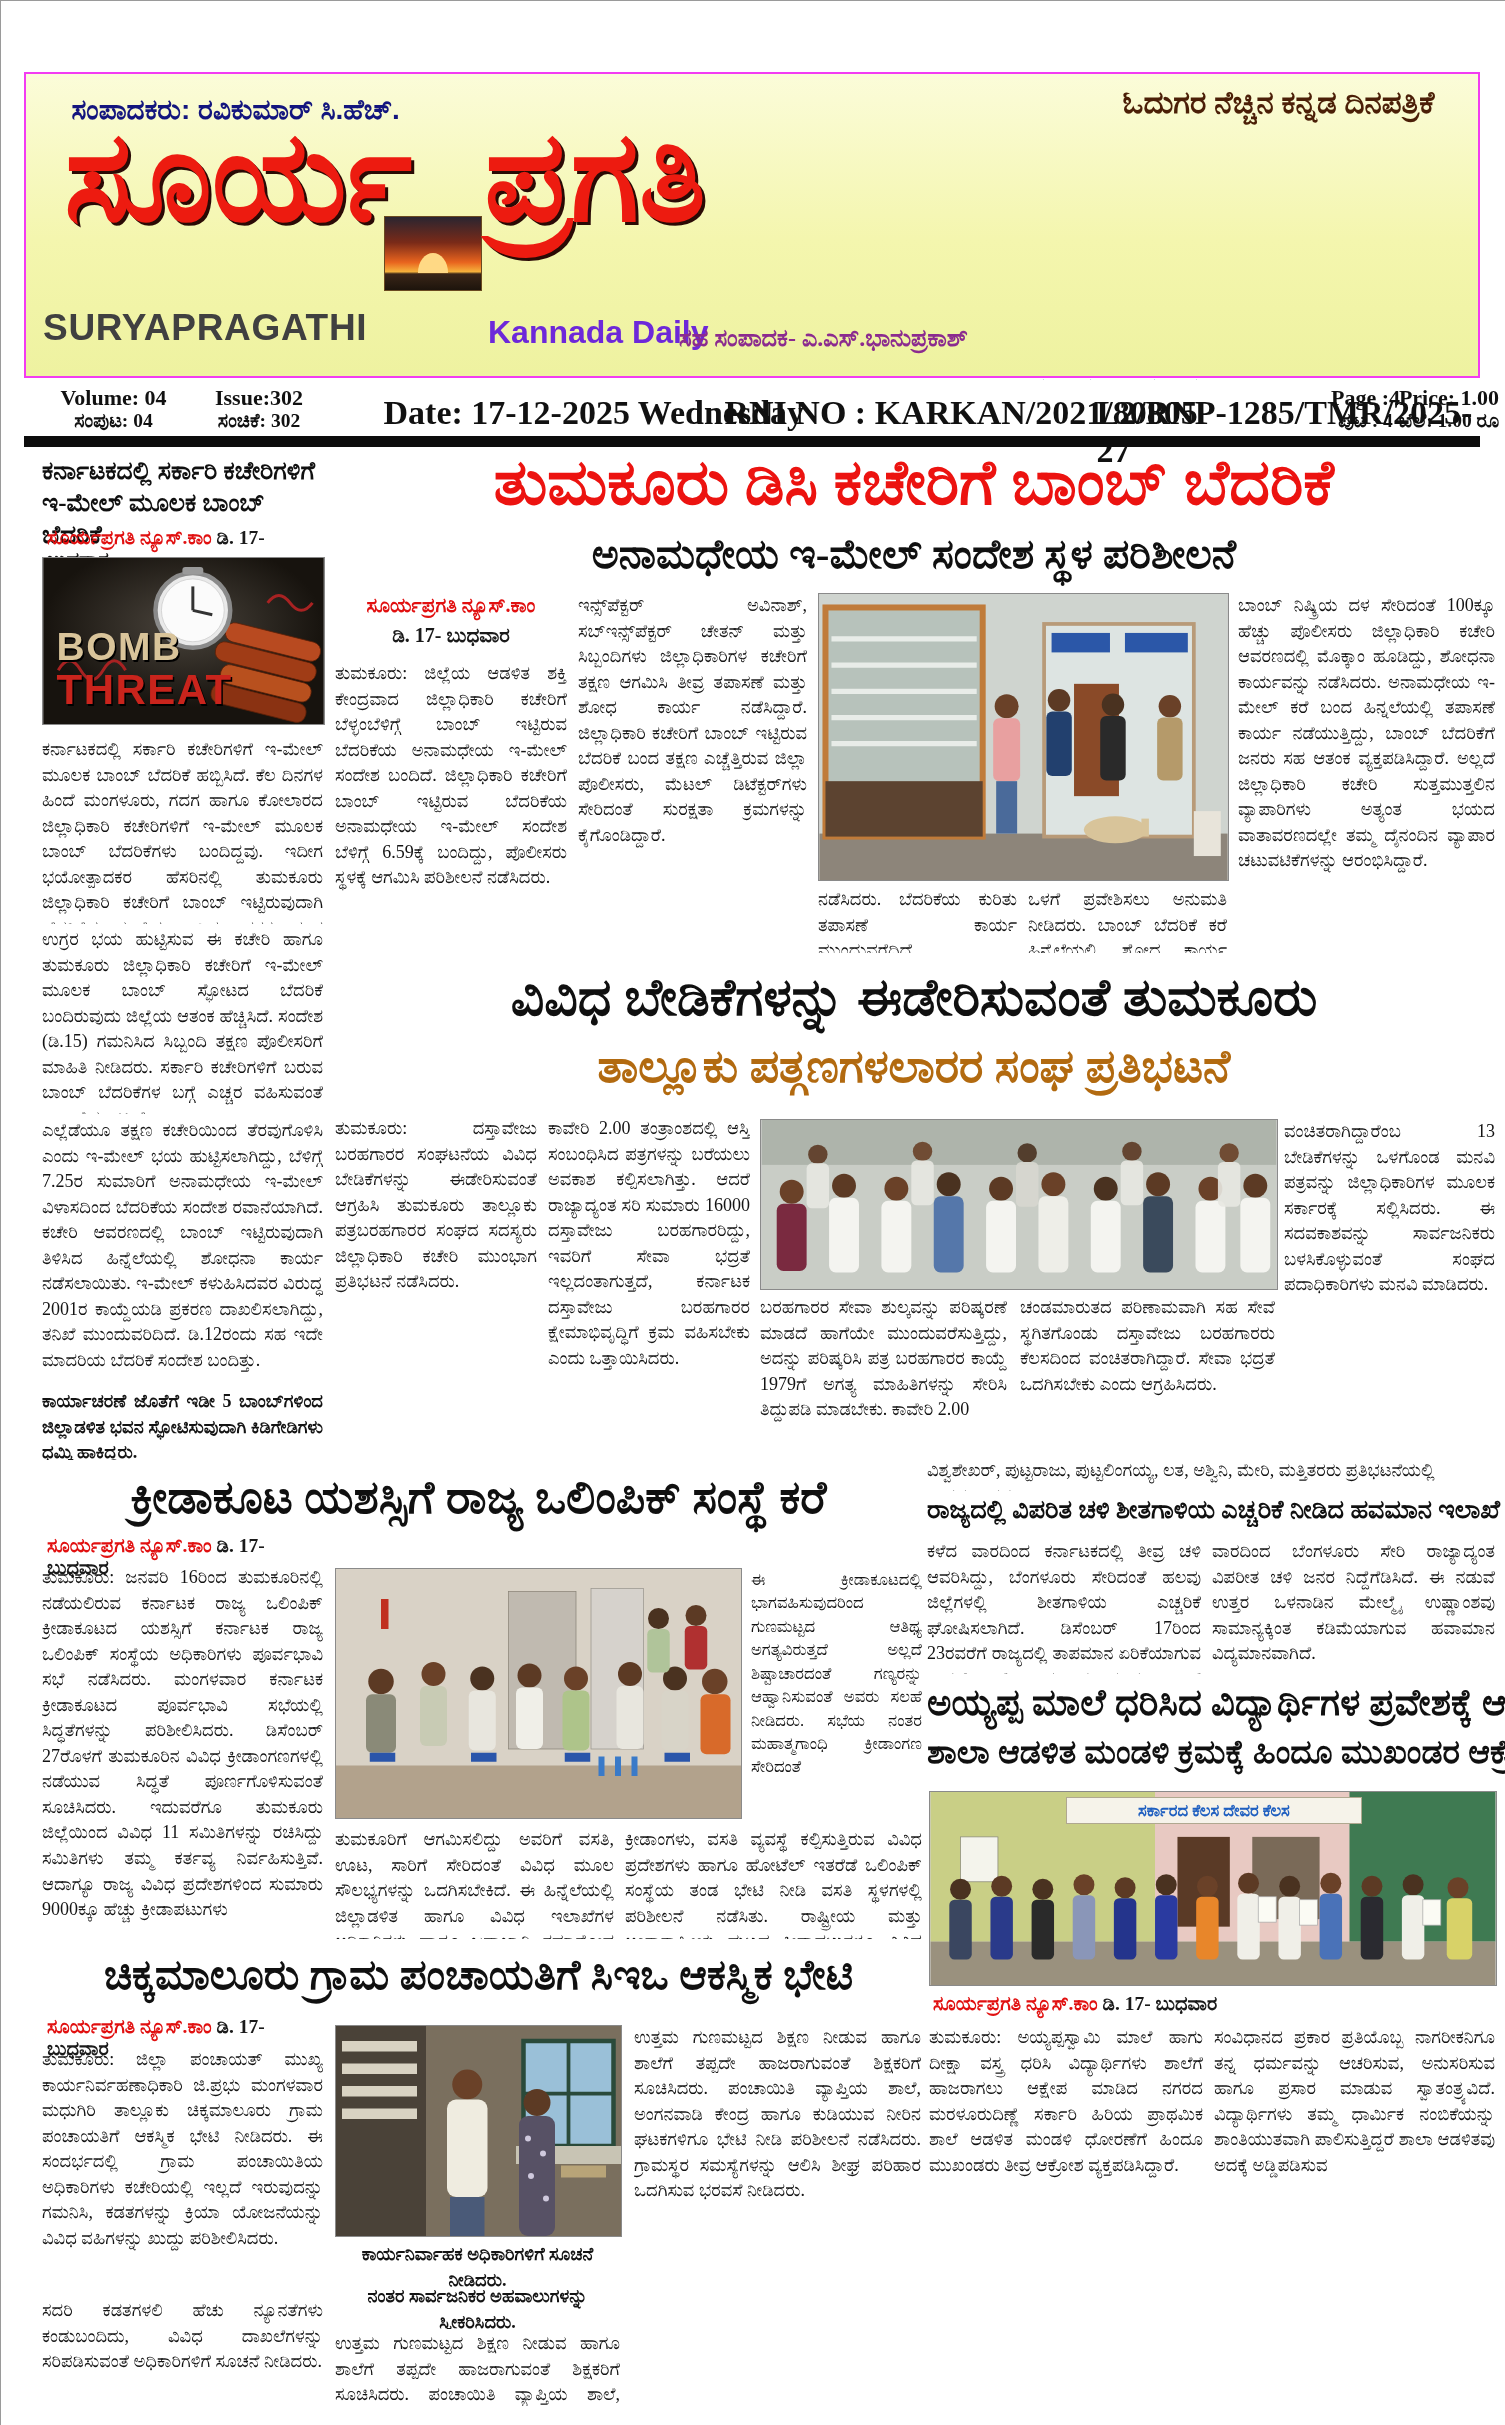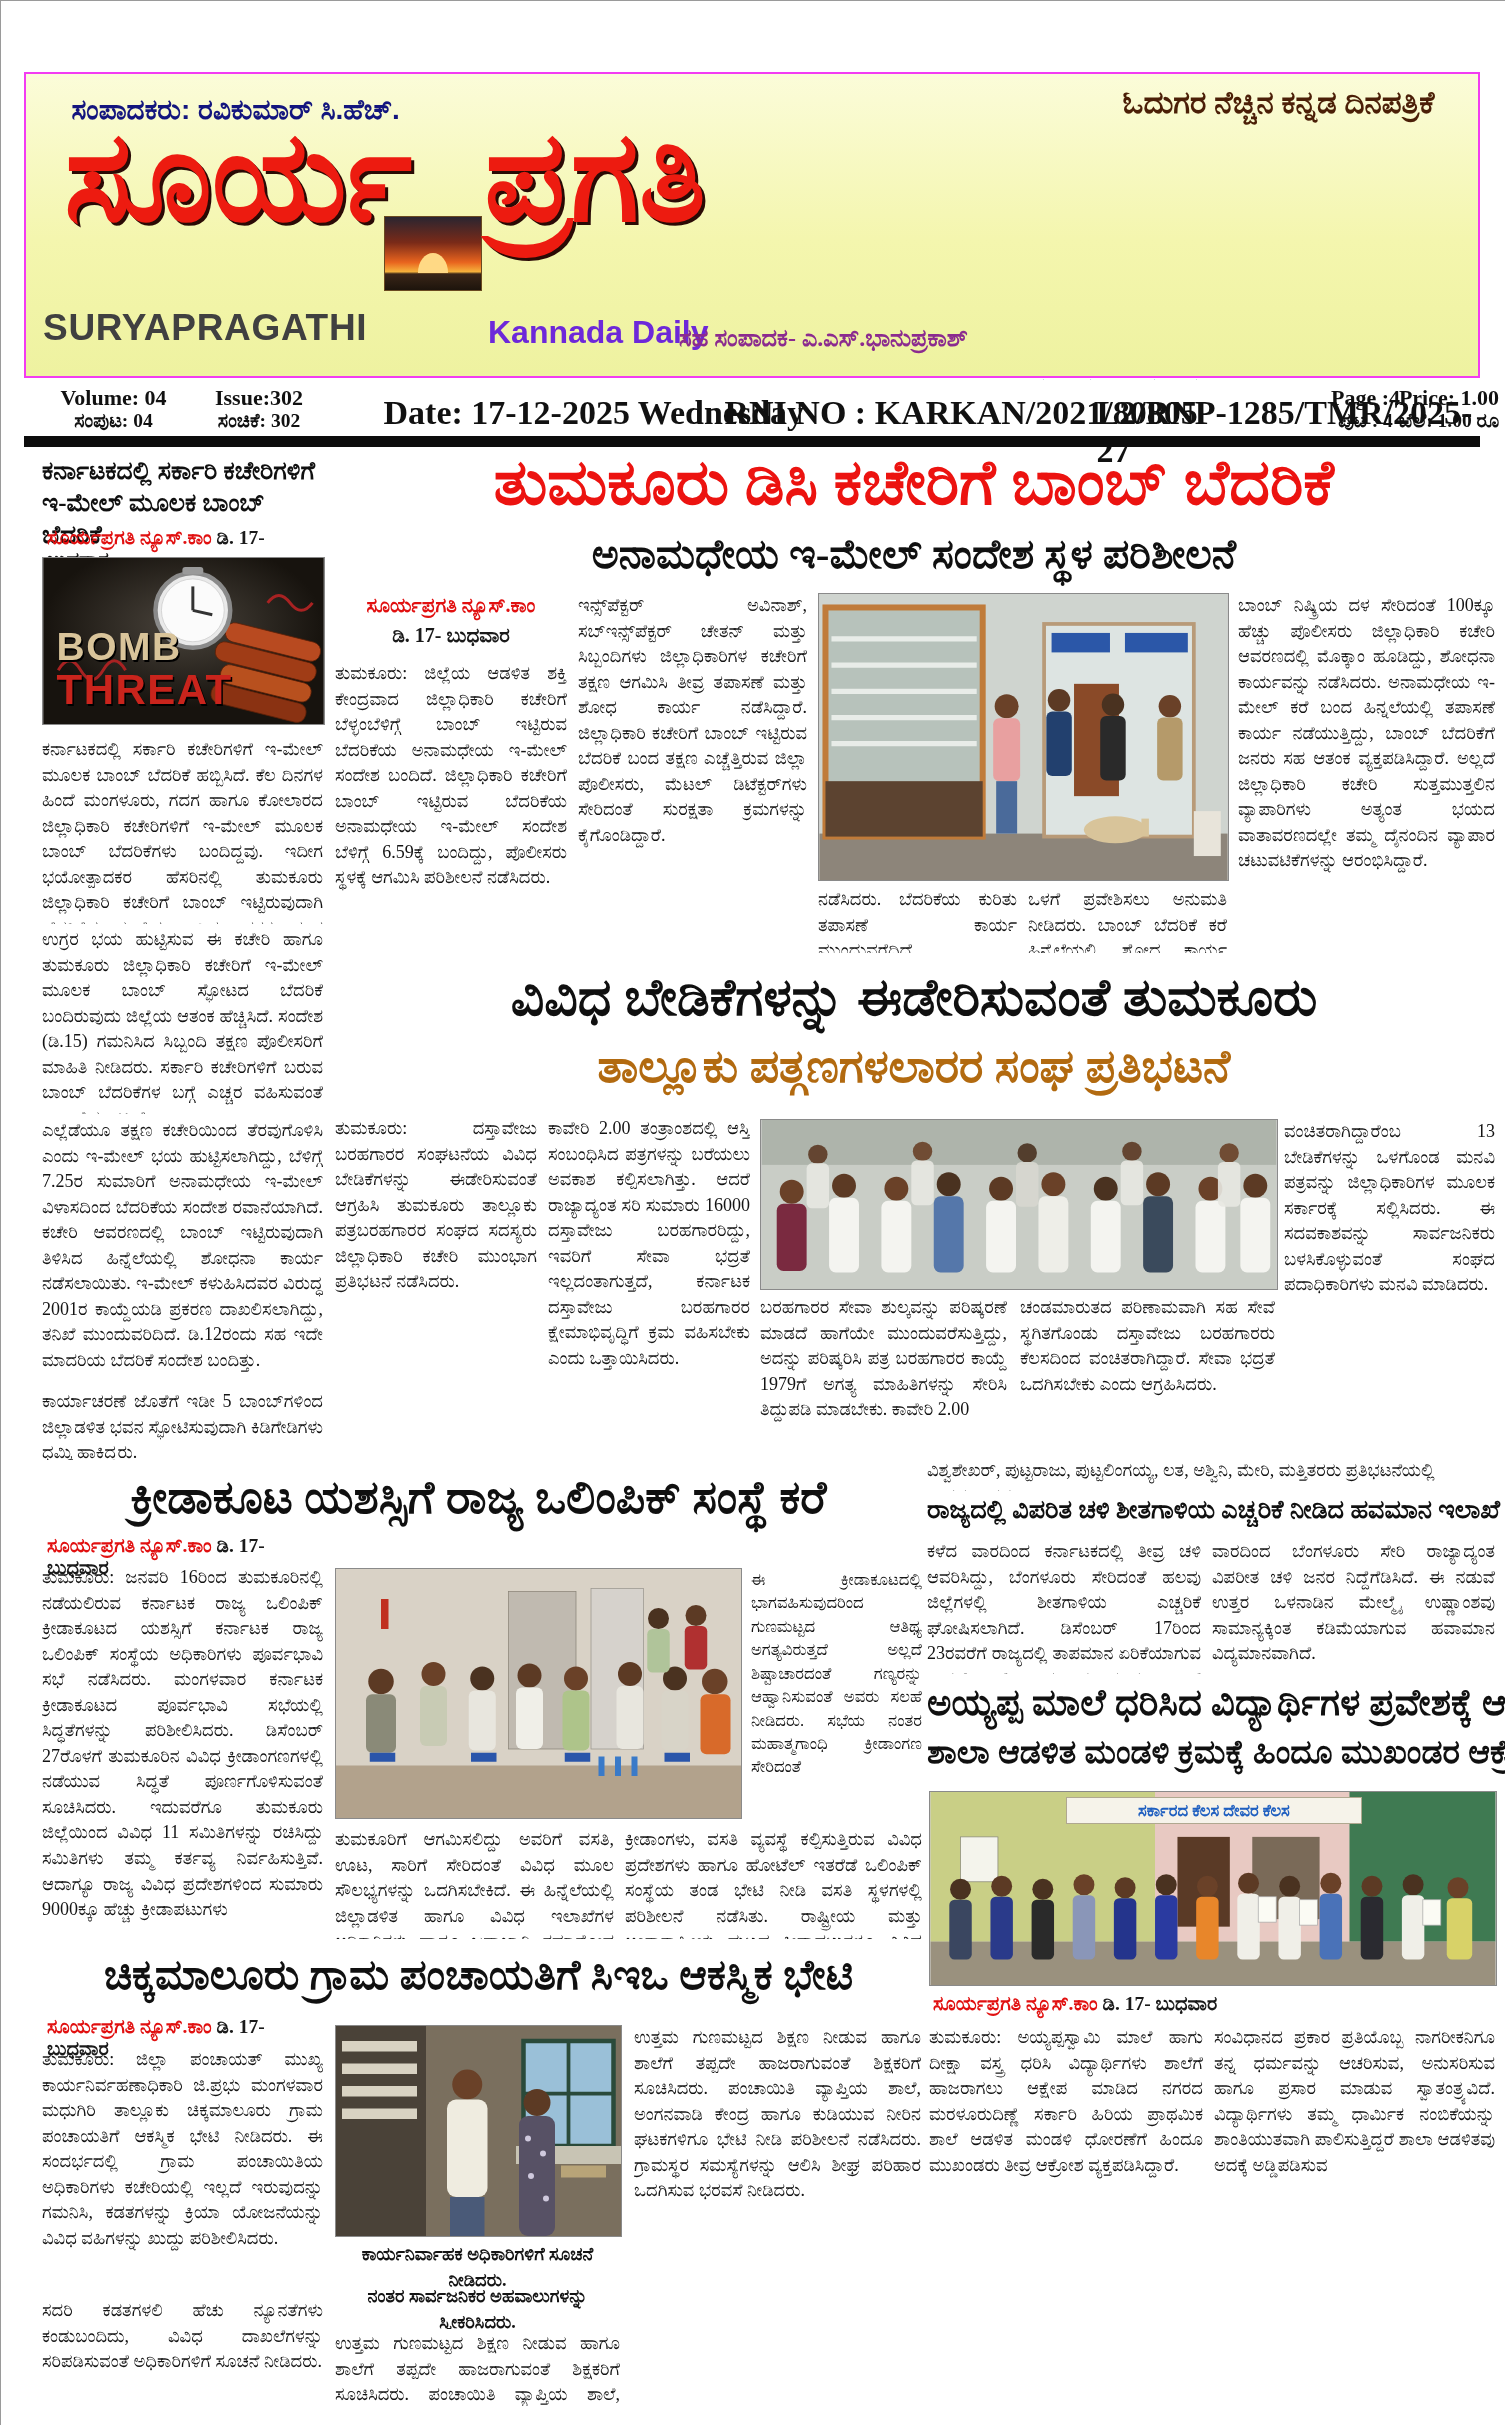--- a/index.html
+++ b/index.html
@@ -130,21 +130,21 @@
       <line x1="200" y1="70" x2="200" y2="38" stroke="#333" stroke-width="4"></line>
       <line x1="200" y1="70" x2="226" y2="76" stroke="#333" stroke-width="4"></line>
       <rect x="186" y="12" width="28" height="10" rx="4" fill="#9a9a9a"></rect>
     </svg>
     <div class="imglabel1">BOMB</div>
     <div class="imglabel2">THREAT</div>
   </div>
   <div class="col" style="left:41px;top:736px;width:281px;height:187px;">ಕರ್ನಾಟಕದಲ್ಲಿ ಸರ್ಕಾರಿ ಕಚೇರಿಗಳಿಗೆ ಇ-ಮೇಲ್ ಮೂಲಕ ಬಾಂಬ್ ಬೆದರಿಕೆ ಹಬ್ಬಿಸಿದೆ. ಕೆಲ ದಿನಗಳ ಹಿಂದೆ ಮಂಗಳೂರು, ಗದಗ ಹಾಗೂ ಕೋಲಾರದ ಜಿಲ್ಲಾಧಿಕಾರಿ ಕಚೇರಿಗಳಿಗೆ ಇ-ಮೇಲ್ ಮೂಲಕ ಬಾಂಬ್ ಬೆದರಿಕೆಗಳು ಬಂದಿದ್ದವು. ಇದೀಗ ಭಯೋತ್ಪಾದಕರ ಹೆಸರಿನಲ್ಲಿ ತುಮಕೂರು ಜಿಲ್ಲಾಧಿಕಾರಿ ಕಚೇರಿಗೆ ಬಾಂಬ್ ಇಟ್ಟಿರುವುದಾಗಿ ಬೆದರಿಕೆಯ ಸಂದೇಶ ಬಂದಿದ್ದು, ನಗರದಾದ್ಯಂತ ಆತಂಕ ಮೂಡಿಸಿದೆ.</div>
   <div class="col" style="left:41px;top:926px;width:281px;height:187px;">ಉಗ್ರರ ಭಯ ಹುಟ್ಟಿಸುವ ಈ ಕಚೇರಿ ಹಾಗೂ ತುಮಕೂರು ಜಿಲ್ಲಾಧಿಕಾರಿ ಕಚೇರಿಗೆ ಇ-ಮೇಲ್ ಮೂಲಕ ಬಾಂಬ್ ಸ್ಫೋಟದ ಬೆದರಿಕೆ ಬಂದಿರುವುದು ಜಿಲ್ಲೆಯ ಆತಂಕ ಹೆಚ್ಚಿಸಿದೆ. ಸಂದೇಶ (ಡಿ.15) ಗಮನಿಸಿದ ಸಿಬ್ಬಂದಿ ತಕ್ಷಣ ಪೊಲೀಸರಿಗೆ ಮಾಹಿತಿ ನೀಡಿದರು. ಸರ್ಕಾರಿ ಕಚೇರಿಗಳಿಗೆ ಬರುವ ಬಾಂಬ್ ಬೆದರಿಕೆಗಳ ಬಗ್ಗೆ ಎಚ್ಚರ ವಹಿಸುವಂತೆ ಇಲಾಖೆ ಸೂಚಿಸಿದೆ.</div>
   <div class="col" style="left:41px;top:1117px;width:281px;height:270px;">ಎಲ್ಲೆಡೆಯೂ ತಕ್ಷಣ ಕಚೇರಿಯಿಂದ ತೆರವುಗೊಳಿಸಿ ಎಂದು ಇ-ಮೇಲ್ ಭಯ ಹುಟ್ಟಿಸಲಾಗಿದ್ದು, ಬೆಳಿಗ್ಗೆ 7.25ರ ಸುಮಾರಿಗೆ ಅನಾಮಧೇಯ ಇ-ಮೇಲ್ ವಿಳಾಸದಿಂದ ಬೆದರಿಕೆಯ ಸಂದೇಶ ರವಾನೆಯಾಗಿದೆ. ಕಚೇರಿ ಆವರಣದಲ್ಲಿ ಬಾಂಬ್ ಇಟ್ಟಿರುವುದಾಗಿ ತಿಳಿಸಿದ ಹಿನ್ನೆಲೆಯಲ್ಲಿ ಶೋಧನಾ ಕಾರ್ಯ ನಡೆಸಲಾಯಿತು. ಇ-ಮೇಲ್ ಕಳುಹಿಸಿದವರ ವಿರುದ್ಧ 2001ರ ಕಾಯ್ದೆಯಡಿ ಪ್ರಕರಣ ದಾಖಲಿಸಲಾಗಿದ್ದು, ತನಿಖೆ ಮುಂದುವರಿದಿದೆ. ಡಿ.12ರಂದು ಸಹ ಇದೇ ಮಾದರಿಯ ಬೆದರಿಕೆ ಸಂದೇಶ ಬಂದಿತ್ತು.</div>
-  <div class="col" style="left:41px;top:1388px;width:281px;height:71px;">ಕಾರ್ಯಾಚರಣೆ ಜೊತೆಗೆ ಇಡೀ 5 ಬಾಂಬ್‌ಗಳಿಂದ ಜಿಲ್ಲಾಡಳಿತ ಭವನ ಸ್ಫೋಟಿಸುವುದಾಗಿ ಕಿಡಿಗೇಡಿಗಳು ಧಮ್ಕಿ ಹಾಕಿದ್ದರು.</div>
+  <div class="col" style="left:41px;top:1388px;width:281px;height:71px;font-weight:bold;">ಕಾರ್ಯಾಚರಣೆ ಜೊತೆಗೆ ಇಡೀ 5 ಬಾಂಬ್‌ಗಳಿಂದ ಜಿಲ್ಲಾಡಳಿತ ಭವನ ಸ್ಫೋಟಿಸುವುದಾಗಿ ಕಿಡಿಗೇಡಿಗಳು ಧಮ್ಕಿ ಹಾಕಿದ್ದರು.</div>
 
   <div id="h-main" class="hl">ತುಮಕೂರು ಡಿಸಿ ಕಚೇರಿಗೆ ಬಾಂಬ್ ಬೆದರಿಕೆ</div>
   <div id="h-sub" class="hl">ಅನಾಮಧೇಯ ಇ-ಮೇಲ್ ಸಂದೇಶ ಸ್ಥಳ ಪರಿಶೀಲನೆ</div>
 
   <div class="byline-center" style="left:334px;top:589px;width:232px;">
     <div class="agency">ಸೂರ್ಯಪ್ರಗತಿ ನ್ಯೂಸ್.ಕಾಂ</div>
     <div class="bdate">ಡಿ. 17- ಬುಧವಾರ</div>
   </div>
   <div class="col" style="left:334px;top:660px;width:232px;height:294px;">ತುಮಕೂರು: ಜಿಲ್ಲೆಯ ಆಡಳಿತ ಶಕ್ತಿ ಕೇಂದ್ರವಾದ ಜಿಲ್ಲಾಧಿಕಾರಿ ಕಚೇರಿಗೆ ಬೆಳ್ಳಂಬೆಳಿಗ್ಗೆ ಬಾಂಬ್ ಇಟ್ಟಿರುವ ಬೆದರಿಕೆಯ ಅನಾಮಧೇಯ ಇ-ಮೇಲ್ ಸಂದೇಶ ಬಂದಿದೆ. ಜಿಲ್ಲಾಧಿಕಾರಿ ಕಚೇರಿಗೆ ಬಾಂಬ್ ಇಟ್ಟಿರುವ ಬೆದರಿಕೆಯ ಅನಾಮಧೇಯ ಇ-ಮೇಲ್ ಸಂದೇಶ ಬೆಳಿಗ್ಗೆ 6.59ಕ್ಕೆ ಬಂದಿದ್ದು, ಪೊಲೀಸರು ಸ್ಥಳಕ್ಕೆ ಆಗಮಿಸಿ ಪರಿಶೀಲನೆ ನಡೆಸಿದರು.</div>
   <div class="col" style="left:577px;top:592px;width:229px;height:361px;">ಇನ್ಸ್‌ಪೆಕ್ಟರ್ ಅವಿನಾಶ್, ಸಬ್‌ಇನ್ಸ್‌ಪೆಕ್ಟರ್ ಚೇತನ್ ಮತ್ತು ಸಿಬ್ಬಂದಿಗಳು ಜಿಲ್ಲಾಧಿಕಾರಿಗಳ ಕಚೇರಿಗೆ ತಕ್ಷಣ ಆಗಮಿಸಿ ತೀವ್ರ ತಪಾಸಣೆ ಮತ್ತು ಶೋಧ ಕಾರ್ಯ ನಡೆಸಿದ್ದಾರೆ. ಜಿಲ್ಲಾಧಿಕಾರಿ ಕಚೇರಿಗೆ ಬಾಂಬ್ ಇಟ್ಟಿರುವ ಬೆದರಿಕೆ ಬಂದ ತಕ್ಷಣ ಎಚ್ಚೆತ್ತಿರುವ ಜಿಲ್ಲಾ ಪೊಲೀಸರು, ಮೆಟಲ್ ಡಿಟೆಕ್ಟರ್‌ಗಳು ಸೇರಿದಂತೆ ಸುರಕ್ಷತಾ ಕ್ರಮಗಳನ್ನು ಕೈಗೊಂಡಿದ್ದಾರೆ.</div>

